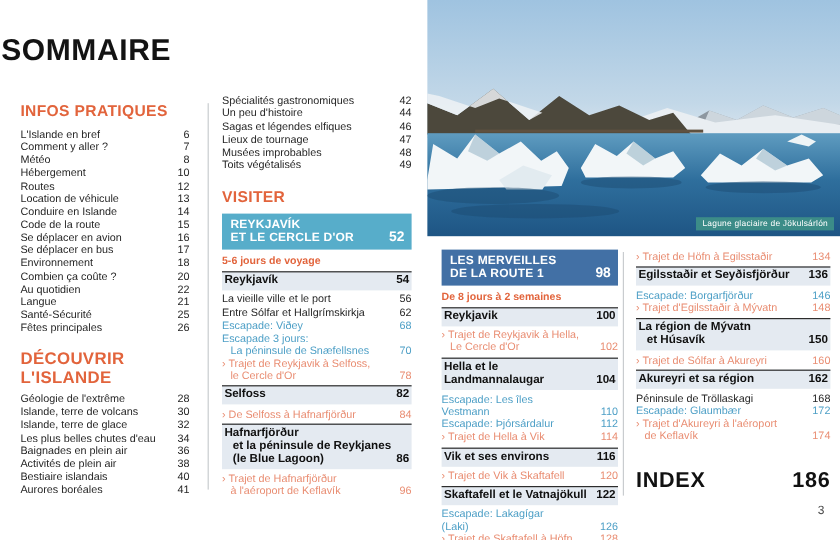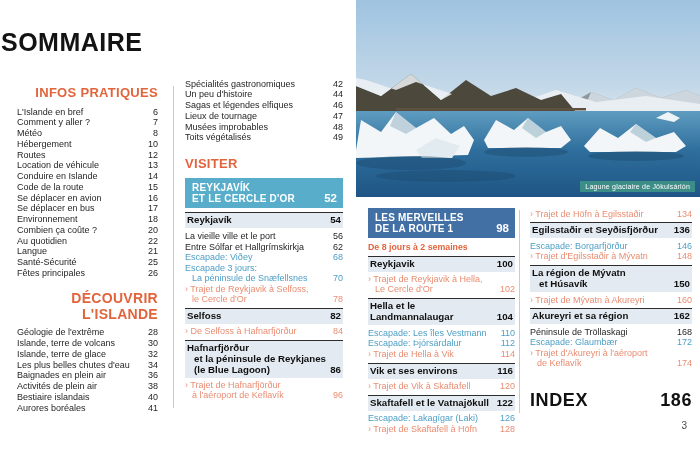--- a/index.html
+++ b/index.html
@@ -1,31 +1,31 @@
 <!DOCTYPE html>
 <html style="--orange: #e2643c; --salmon: #e98d72; --blue: #4d9fc6; --teal: #57adca; --navy: #4270a5; --rowbg: #e4eaf1; --caption: #3c8c88;"><head>
 <meta charset="utf-8">
 <style>
   html,body{margin:0;padding:0;background:#fff;}
   .page{position:relative;width:700px;height:450px;background:#fff;overflow:hidden;
         font-family:"Liberation Sans",sans-serif;color:#262626;}
   .title{position:absolute;left:1px;top:28px;margin:0;font-size:25px;font-weight:900;
          letter-spacing:.5px;color:#131313;}
   .col{position:absolute;}
-  .col1{left:17px;top:86px;width:141px;text-align:right;}
+  .col1{left:17px;top:86px;width:141px;}
   .col2{left:185px;top:78px;width:158px;}
   .col3{left:368px;top:208px;width:147px;}
   .col4{left:530px;top:208px;width:162px;}
   .orange-h{color:var(--orange);font-weight:800;font-size:13px;letter-spacing:.3px;
             margin:0 0 6px;line-height:1.12;}
   .orange-h.second{margin-top:13px;margin-bottom:5px;font-size:14px;}
   .row{display:flex;justify-content:space-between;align-items:flex-end;
        font-size:9px;line-height:1.13;margin:.6px 0;}
   .row .pg{margin-left:4px;white-space:nowrap;}
-  .row.escapade{color:var(--blue);}
+  .row.escapade{color:var(--blue);gap:20px;}
   .row.trajet{color:var(--salmon);}
   .row.section{font-weight:700;font-size:9.7px;color:#101010;background:var(--rowbg);
                border-top:1.4px solid #2c2c2c;padding:2px 2px;margin:3.5px 0 2.5px;}
   .cont{padding-left:7px;}
   .box{display:flex;justify-content:space-between;align-items:flex-end;color:#fff;
        padding:4px 6px 4px 7px;margin:7px 0 4px;}
   .box.teal{background:var(--teal);}
   .box.navy{background:var(--navy);margin-top:0;}
   .blines{font-size:10px;font-weight:800;line-height:1.12;letter-spacing:.2px;}
   .bpage{font-size:11.5px;font-weight:800;}
@@ -245,20 +245,21 @@
         </div>
       </div>
     <h2 class="orange-h visiter-gap">VISITER</h2>
     <div class="box teal">
       <div class="blines">
         <span>REYKJAVÍK</span><br>
         <span>ET LE CERCLE D'OR</span>
       </div>
       <div class="bpage">52</div>
     </div>
+    <div class="duration">5-6 jours de voyage</div>
     <div>
         <div class="row section">
           <div class="lbl">
             <div>Reykjavík</div>
           </div>
           <div class="pg">54</div>
         </div>
         <div class="row normal">
           <div class="lbl">
             <div>La vieille ville et le port</div>
@@ -475,21 +476,21 @@
         </div>
         <div class="row section">
           <div class="lbl">
             <div>La région de Mývatn</div>
             <div class="cont">et Húsavík</div>
           </div>
           <div class="pg">150</div>
         </div>
         <div class="row trajet">
           <div class="lbl">
-            <div>› Trajet de Mývatn à Akureyri</div>
+            <div>› Trajet de Sólfar à Akureyri</div>
           </div>
           <div class="pg">160</div>
         </div>
         <div class="row section">
           <div class="lbl">
             <div>Akureyri et sa région</div>
           </div>
           <div class="pg">162</div>
         </div>
         <div class="row normal">

